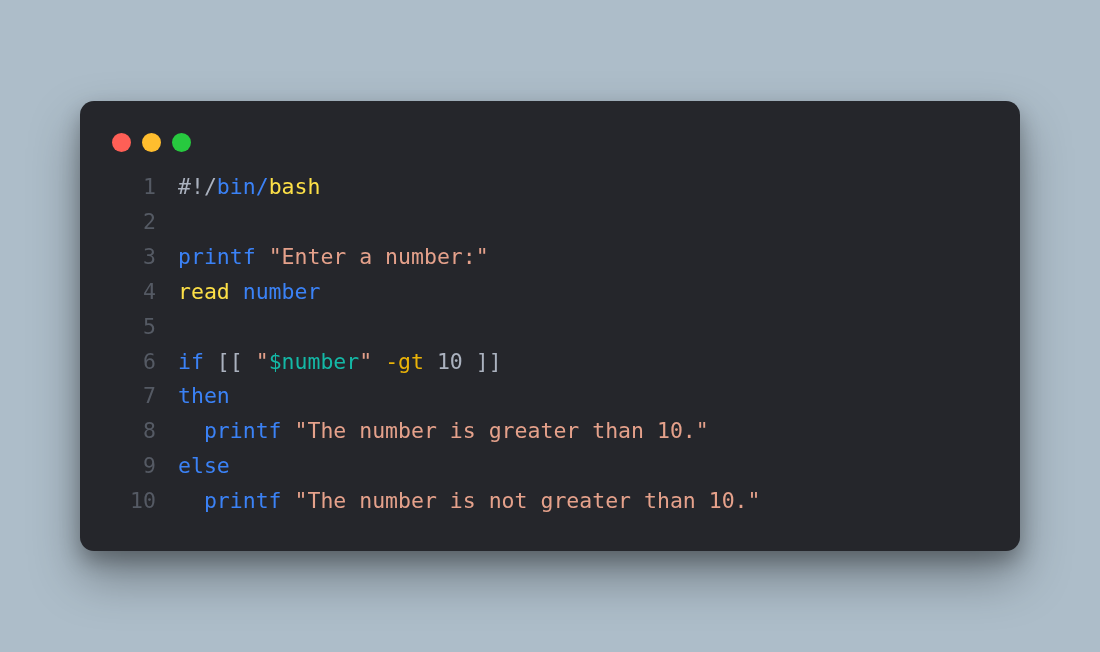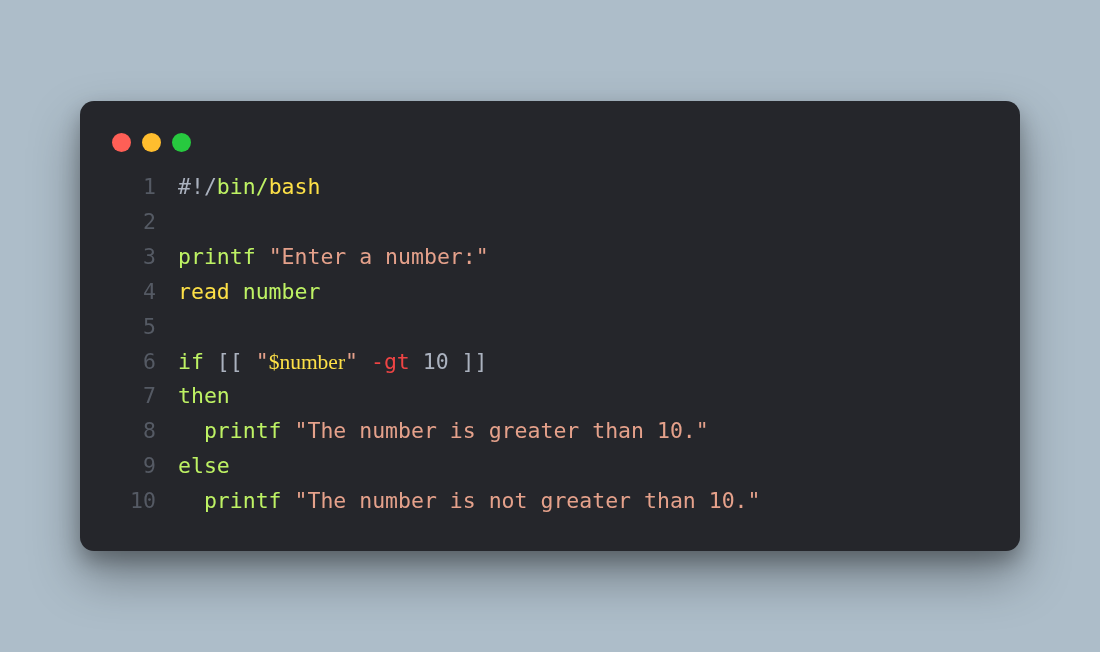--- a/index.html
+++ b/index.html
@@ -45,24 +45,24 @@
     user-select: none;
     flex: 0 0 46px;
     padding-right: 0;
   }
   .gap { width: 22px; flex: 0 0 22px; }
   .txt { color: #c9cdd3; }
 
   .c-gray    { color: #abb2bf; }
   .c-default { color: #abb2bf; }
   .c-white   { color: #fde047; }
-  .c-blue    { color: #bef264; }
+  .c-blue    { color: #3b82f6; }
   .c-salmon  { color: #e5a18b; }
-  .c-teal    { color: #fde047; font-family: Liberation Serif, serif; }
-  .c-op      { color: #ef4444; }
+  .c-teal    { color: #14b8a6; }
+  .c-op      { color: #eab308; }
 </style>
 </head>
 <body>
 
 <div class="window">
   <div class="lights">
     <div class="light red"></div>
     <div class="light yellow"></div>
     <div class="light green"></div>
   </div>

